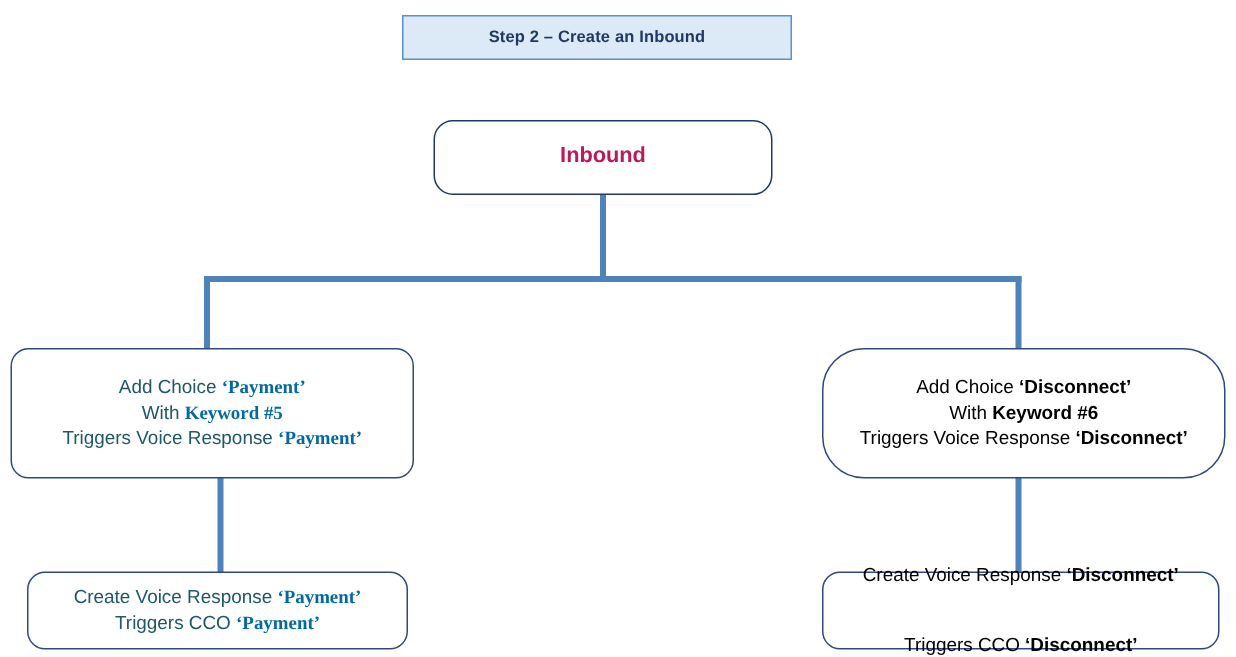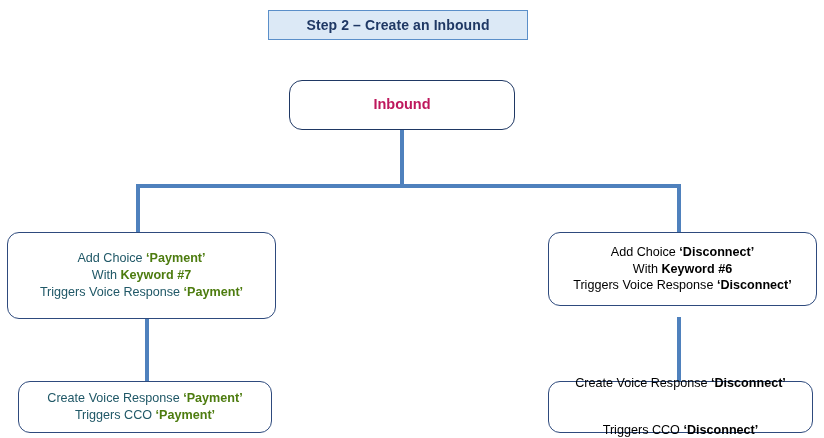--- a/index.html
+++ b/index.html
@@ -32,21 +32,21 @@
     width: 260px;
     height: 30px;
     box-sizing: border-box;
     background: #dce9f6;
     border: 1.5px solid #5b8fc9;
     display: flex;
     align-items: center;
     justify-content: center;
   }
   .title-text {
-    font-size: 14px;
+    font-size: 11px;
     font-weight: bold;
     color: #1f3864;
     letter-spacing: 0.1px;
     white-space: nowrap;
   }
 
   
   .node {
     position: absolute;
     box-sizing: border-box;
@@ -78,31 +78,31 @@
     font-size: 14.5px;
     font-weight: bold;
     color: #be185d;
   }
 
   
   .node-left .line {
     font-size: 12.6px;
     color: #205867;
   }
-  .node-left .line b { font-weight: bold; color: #4d7c0f; }
+  .node-left .line b { font-weight: bold; color: #0369a1; font-family: Liberation Serif, serif; }
 
   
   .node-right .line {
     font-size: 12.6px;
     color: #000000;
   }
   .node-right .line b { font-weight: bold; color: #000000; }
 
   .node-choice-left  { left: 7px;   top: 232px; width: 269px; height: 87px; }
-  .node-choice-right { left: 548px; top: 232px; width: 269px; height: 74px; }
+  .node-choice-right { left: 548px; top: 232px; width: 269px; height: 87px; border-radius: 28px; }
   .node-vr-left      { left: 18px;  top: 381px; width: 254px; height: 52px; }
   .node-vr-right     { left: 548px; top: 381px; width: 265px; height: 52px; gap: 30px; }
 
   
   .conn {
     position: absolute;
     background: #4f81bd;
     z-index: 1;
   }
   .conn-v { width: 4px; }
@@ -136,21 +136,21 @@
   <div class="conn conn-v conn-right-down"></div>
   <div class="conn conn-v conn-left-low"></div>
   <div class="conn conn-v conn-right-low"></div>
 
   <div class="node node-inbound">
     <div class="line">Inbound</div>
   </div>
 
   <div class="node node-left node-choice-left">
     <div class="line"><span>Add Choice </span><b>‘Payment’</b></div>
-    <div class="line"><span>With </span><b>Keyword #7</b></div>
+    <div class="line"><span>With </span><b>Keyword #5</b></div>
     <div class="line"><span>Triggers Voice Response </span><b>‘Payment’</b></div>
   </div>
 
   <div class="node node-right node-choice-right">
     <div class="line"><span>Add Choice </span><b>‘Disconnect’</b></div>
     <div class="line"><span>With </span><b>Keyword #6</b></div>
     <div class="line"><span>Triggers Voice Response </span><b>‘Disconnect’</b></div>
   </div>
 
   <div class="node node-left node-vr-left">

